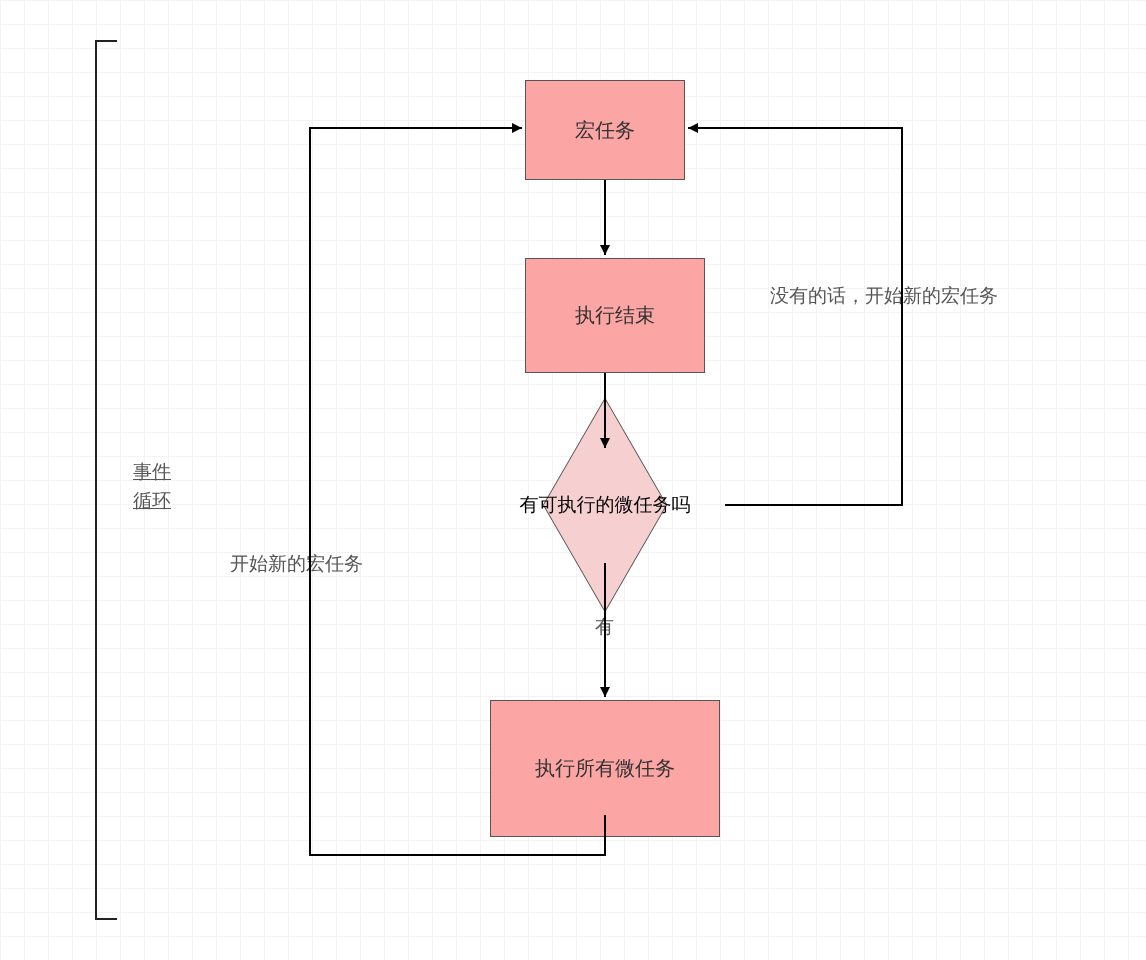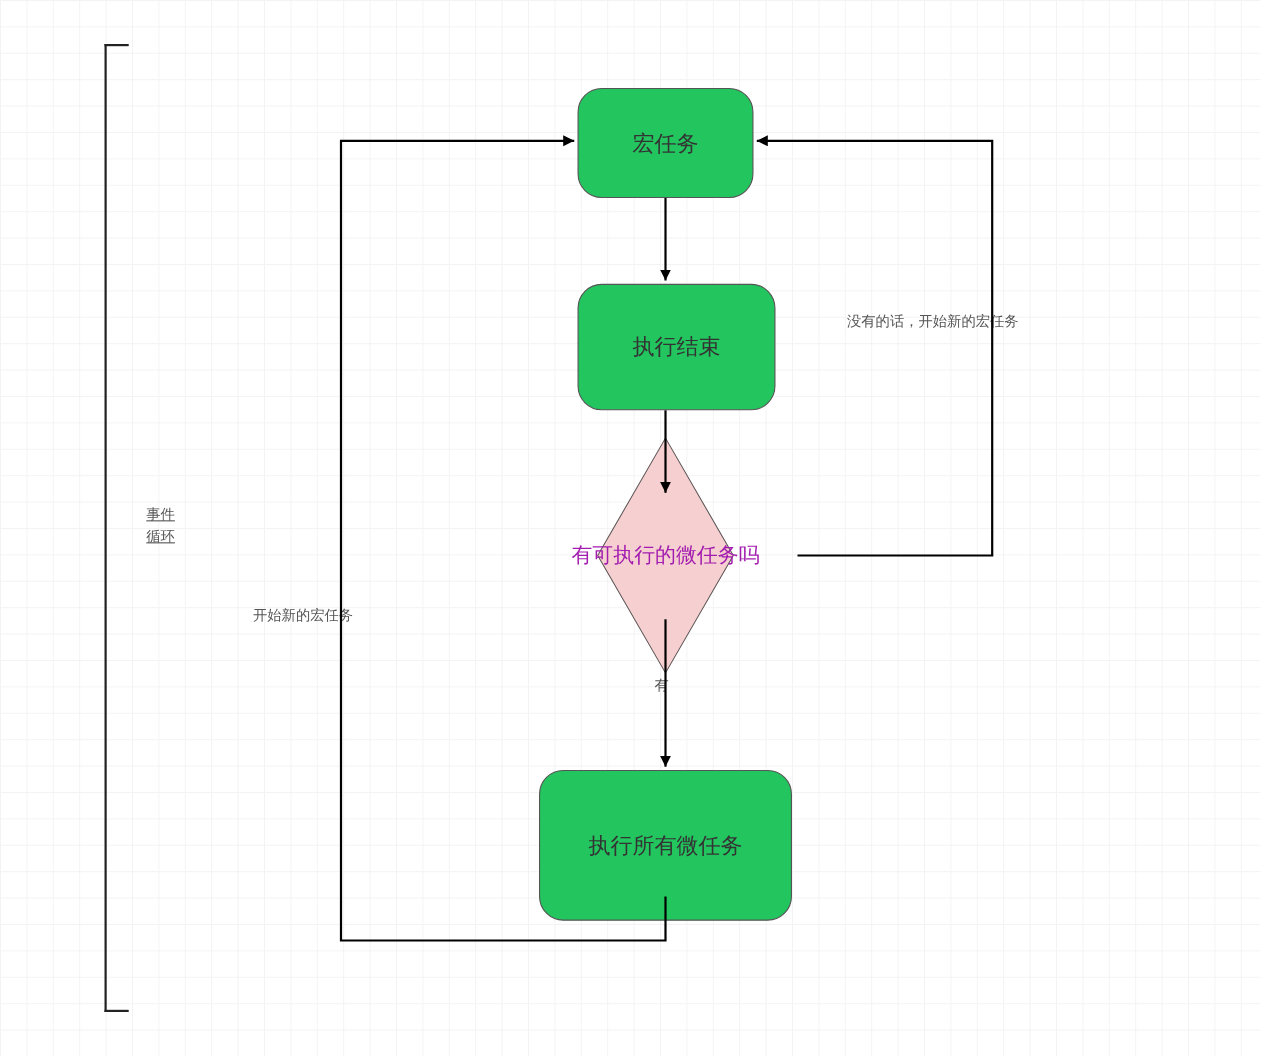--- a/index.html
+++ b/index.html
@@ -27,44 +27,44 @@
     }
     .node {
       position: absolute;
       border: 1.5px solid #555;
       display: flex;
       align-items: center;
       justify-content: center;
       font-size: 20px;
       color: #333;
     }
-    .green { background: #22c55e; border-radius: 22px; }
+    .green { background: #fca5a5; }
     .diamond-wrap {
       position: absolute;
       display: flex;
       align-items: center;
       justify-content: center;
     }
     .diamond {
       width: 100%;
       height: 100%;
       background: #f6cfd0;
       border: 1.5px solid #555;
       transform: rotate(45deg) skew(15deg, 15deg);
       position: absolute;
     }
     .diamond-label {
       position: relative;
       z-index: 2;
       font-size: 19px;
-      color: #a21caf;
+      color: #000000;
     }
     .label {
       position: absolute;
-      font-size: 13px;
+      font-size: 19px;
       color: #555;
       white-space: nowrap;
     }
     svg.connector {
       position: absolute;
       top: 0;
       left: 0;
       width: 1146px;
       height: 960px;
       pointer-events: none;

